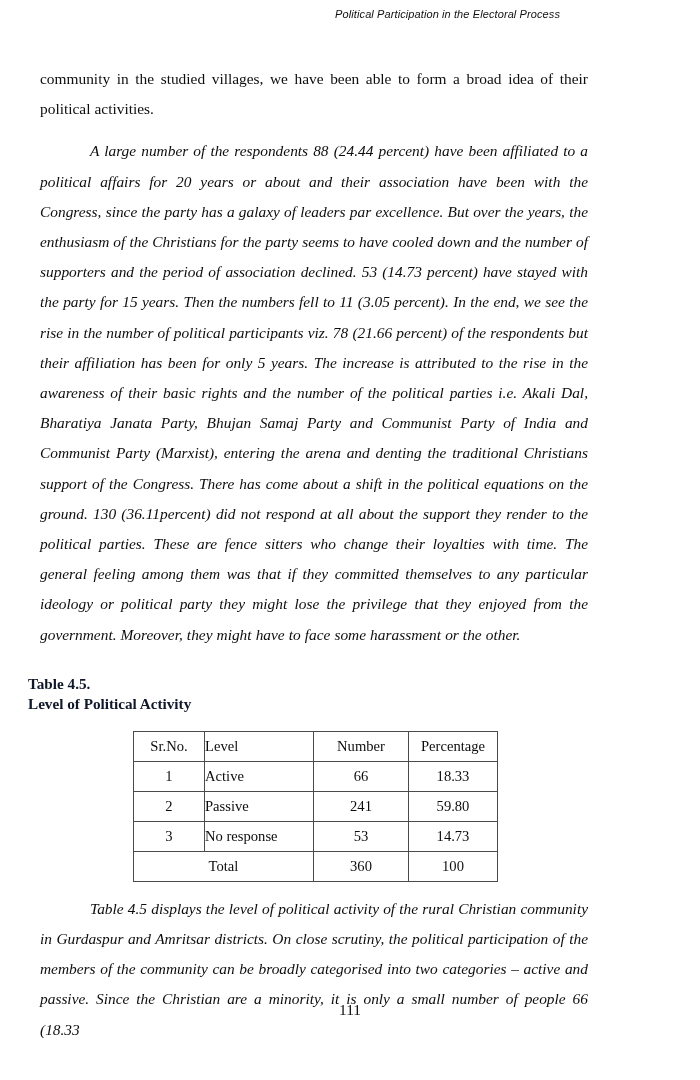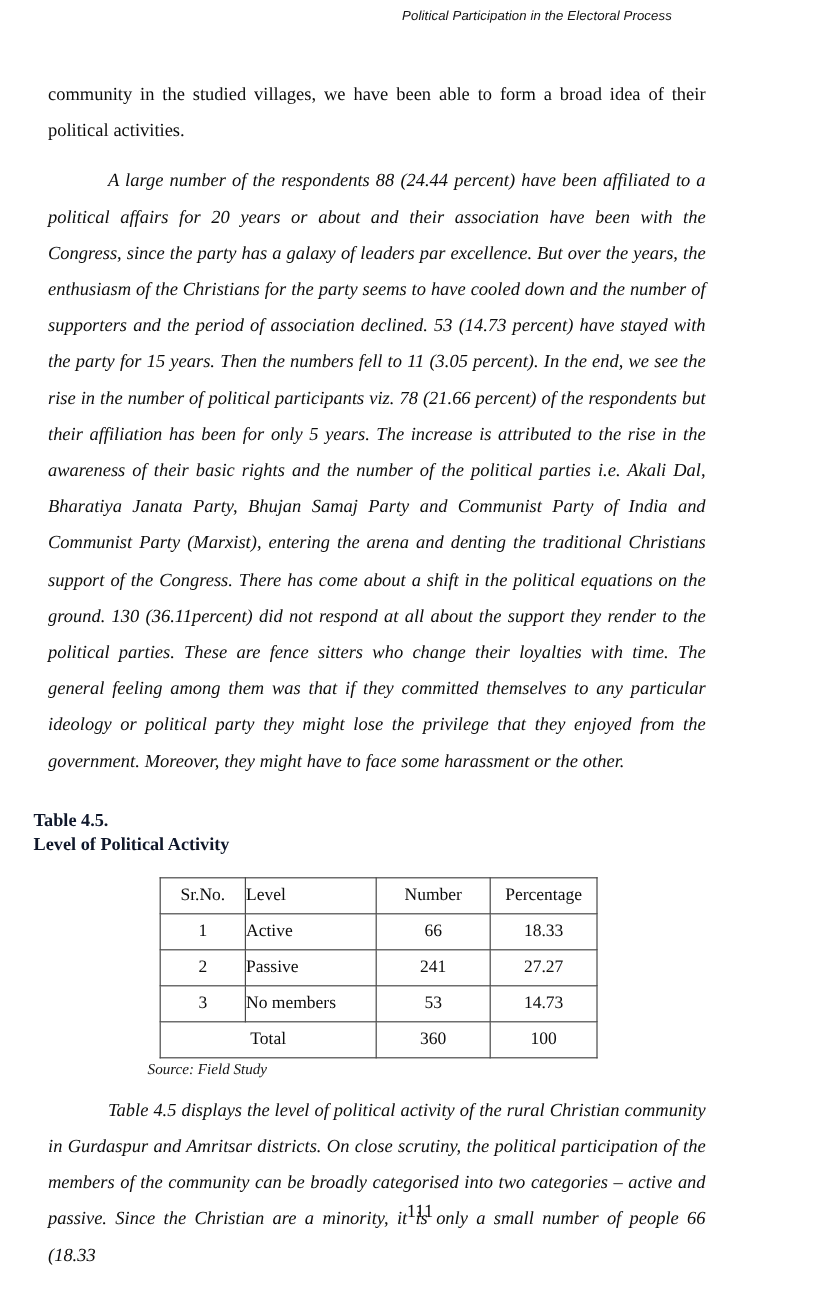--- a/index.html
+++ b/index.html
@@ -171,40 +171,39 @@
             <td class="c-center">1</td>
             <td class="c-left">Active</td>
             <td class="c-center">66</td>
             <td class="c-center">18.33</td>
           </tr>
 
           <tr>
             <td class="c-center">2</td>
             <td class="c-left">Passive</td>
             <td class="c-center">241</td>
-            <td class="c-center">27.27</td>
+            <td class="c-center">59.80</td>
           </tr>
 
           <tr>
             <td class="c-center">3</td>
-            <td class="c-left">No members</td>
+            <td class="c-left">No response</td>
             <td class="c-center">53</td>
             <td class="c-center">14.73</td>
           </tr>
 
           <tr>
             <td class="c-center" colspan="2">Total</td>
             <td class="c-center">360</td>
             <td class="c-center">100</td>
           </tr>
         </tbody>
       </table>
     </div>
 
-    <p class="source-note">Source: Field Study</p>
 
     <p class="body-text indented gap-before-para">Table 4.5 displays the level of political activity of the rural Christian community in Gurdaspur and Amritsar districts. On close scrutiny, the political participation of the members of the community can be broadly categorised into two categories – active and passive. Since the Christian are a minority, it is only a small number of people 66 (18.33</p>
 
   </div>
 
   <div class="folio">111</div>
 
 </div>
 
 </body></html>

